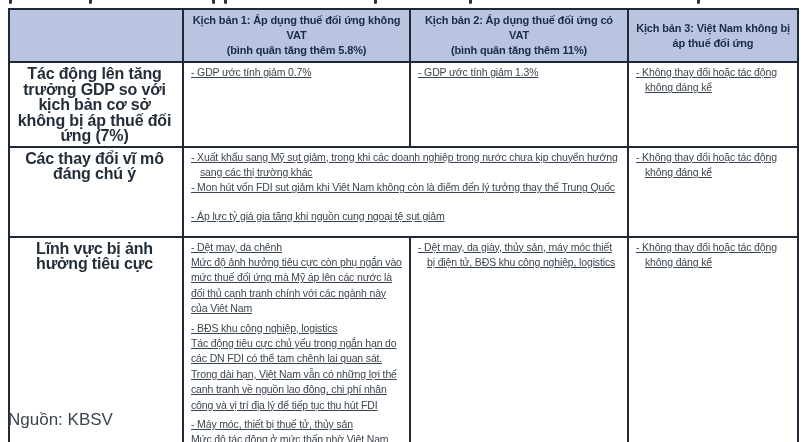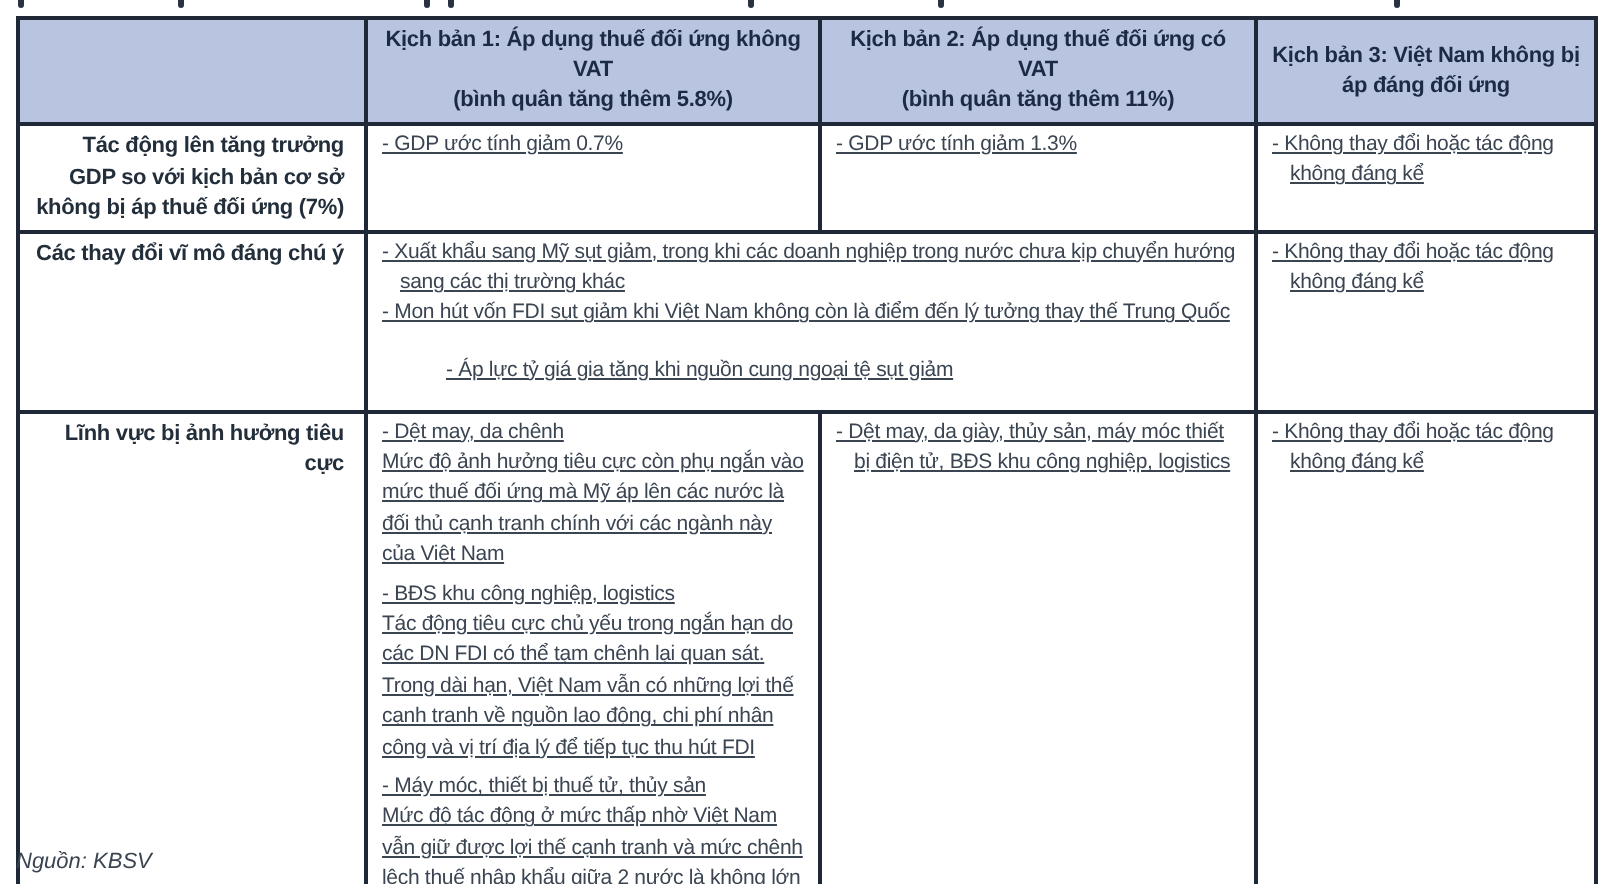--- a/index.html
+++ b/index.html
@@ -33,34 +33,34 @@
     background: #b9c5e0;
     color: #1c2b45;
     font-weight: bold;
     font-size: 11px; line-height: 15px;
     text-align: center;
     vertical-align: middle;
     padding: 3px 4px;
   }
   .kb-table th.corner { background: #b9c5e0; }
   .kb-table th.rowhead {
-    text-align: right;
+    text-align: center;
     font-weight: bold;
     color: #232e3b;
-    font-size: 11px; line-height: 15.5px;
+    font-size: 16px; line-height: 15.5px;
     padding: 3px 10px 2px 7px;
   }
   .h-line { display: block; }
   p.b, p.n { margin: 0; text-decoration: underline; }
   p.b { padding-left: 9px; text-indent: -9px; }
-  p.gap { margin-top: 13px; margin-left: 32px; }
+  p.gap { margin-top: 13px; }
   p.sgap { margin-top: 4px; }
   .source {
-    position: absolute; left: 8px; top: 425px;
-    font-size: 11px; color: #3b4552; font-style: italic;
+    position: absolute; left: 8px; top: 410px;
+    font-size: 17px; color: #3b4552;
   }
 </style>
 </head>
 <body>
 
 <div class="caption-remnants">
   <span class="remnant" style="left:9px"></span>
   <span class="remnant" style="left:89px"></span>
   <span class="remnant" style="left:212px"></span>
   <span class="remnant" style="left:224px"></span>
@@ -82,21 +82,21 @@
     <th class="scenario">
       <span class="h-line">Kịch bản 1: Áp dụng thuế đối ứng không VAT</span>
       <span class="h-line">(bình quân tăng thêm 5.8%)</span>
     </th>
     <th class="scenario">
       <span class="h-line">Kịch bản 2: Áp dụng thuế đối ứng có VAT</span>
       <span class="h-line">(bình quân tăng thêm 11%)</span>
     </th>
     <th class="scenario">
       <span class="h-line">Kịch bản 3: Việt Nam không bị</span>
-      <span class="h-line">áp đáng đối ứng</span>
+      <span class="h-line">áp thuế đối ứng</span>
     </th>
   </tr>
 
   <tr style="height:47px">
     <th class="rowhead">Tác động lên tăng trưởng GDP so với kịch bản cơ sở không bị áp thuế đối ứng (7%)</th>
     <td>
       <p class="b">- GDP ước tính giảm 0.7%</p>
     </td>
     <td>
       <p class="b">- GDP ước tính giảm 1.3%</p>

